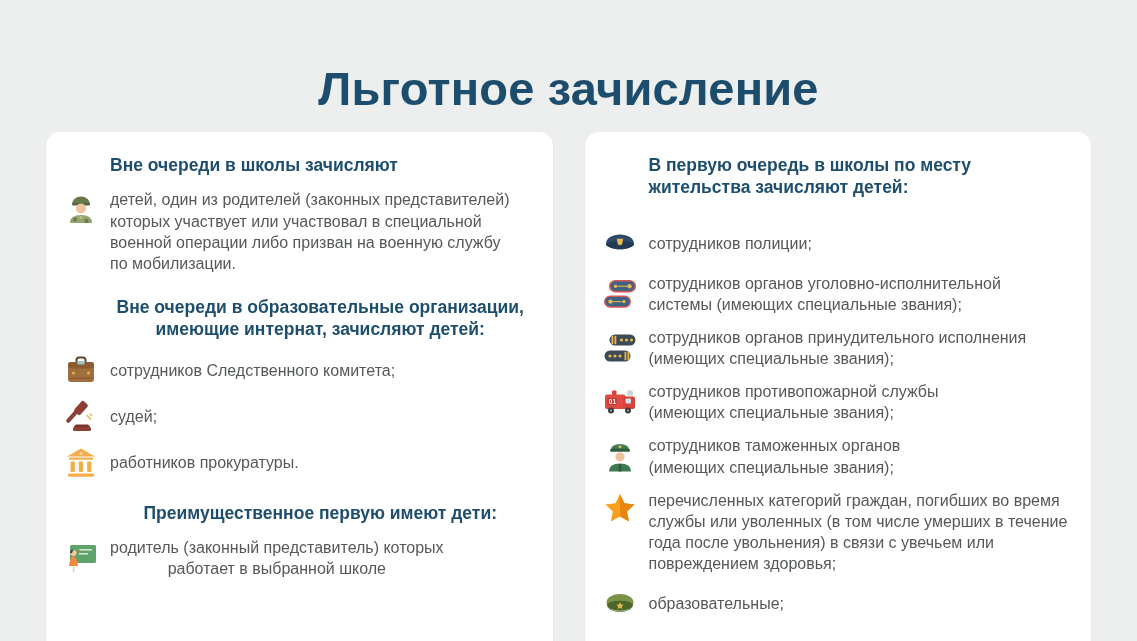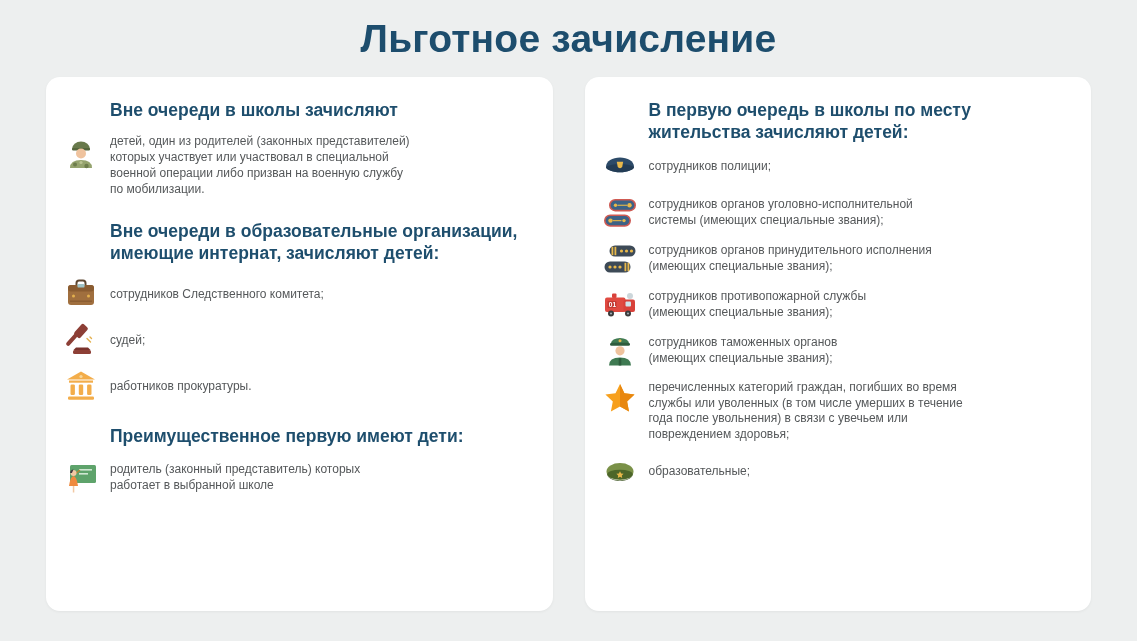--- a/index.html
+++ b/index.html
@@ -4,66 +4,67 @@
 <style>
   * { margin:0; padding:0; box-sizing:border-box; }
   html,body { width:1137px; height:641px; overflow:hidden; }
   body {
     background:#edefef;
     font-family:"Liberation Sans","DejaVu Sans",sans-serif;
     color:#55585a;
   }
   .page-title {
     text-align:center;
-    font-size:39px;
+    font-size:47px;
     font-weight:700;
     color:#1d4d6d;
     letter-spacing:0.2px;
     padding:17px 0 16px 0;
+    margin-top:44px;
   }
   .cards {
     display:flex;
     gap:32px;
     padding:0 46px;
   }
   .card {
     background:#ffffff;
     border-radius:14px;
     box-shadow:0 1px 3px rgba(0,0,0,0.05);
     flex:1;
     min-height:534px;
     padding:22px 22px 18px 18px;
   }
-  .section + .section { margin-top:22px; }
+  .section + .section { margin-top:22px;text-align:center; }
   .section-heading {
     font-size:17.5px;
     font-weight:700;
     color:#1e4e6d;
     line-height:1.28;
     margin:0 0 13px 46px;
     white-space:pre-line;
   }
-  .right-heading { margin-bottom:6px; }
+  .right-heading { margin-bottom:28px; }
   .row {
     display:flex;
     gap:12px;
     align-items:center;
     margin-bottom:12px;
     min-height:34px;
   }
   .row.align-top { align-items:flex-start; }
   .row.align-top .icon { margin-top:2px; }
   .icon {
     width:34px; height:34px;
     flex:0 0 34px;
     display:inline-block;
   }
   .icon svg { width:100%; height:100%; display:block; }
   .item-text {
-    font-size:12px;
+    font-size:16px;
     line-height:1.32;
     color:#55585a;
     white-space:pre-line;
   }
 </style>
 </head>
 <body>
 
 <div class="page">
   <h1 class="page-title">Льготное зачисление</h1>

